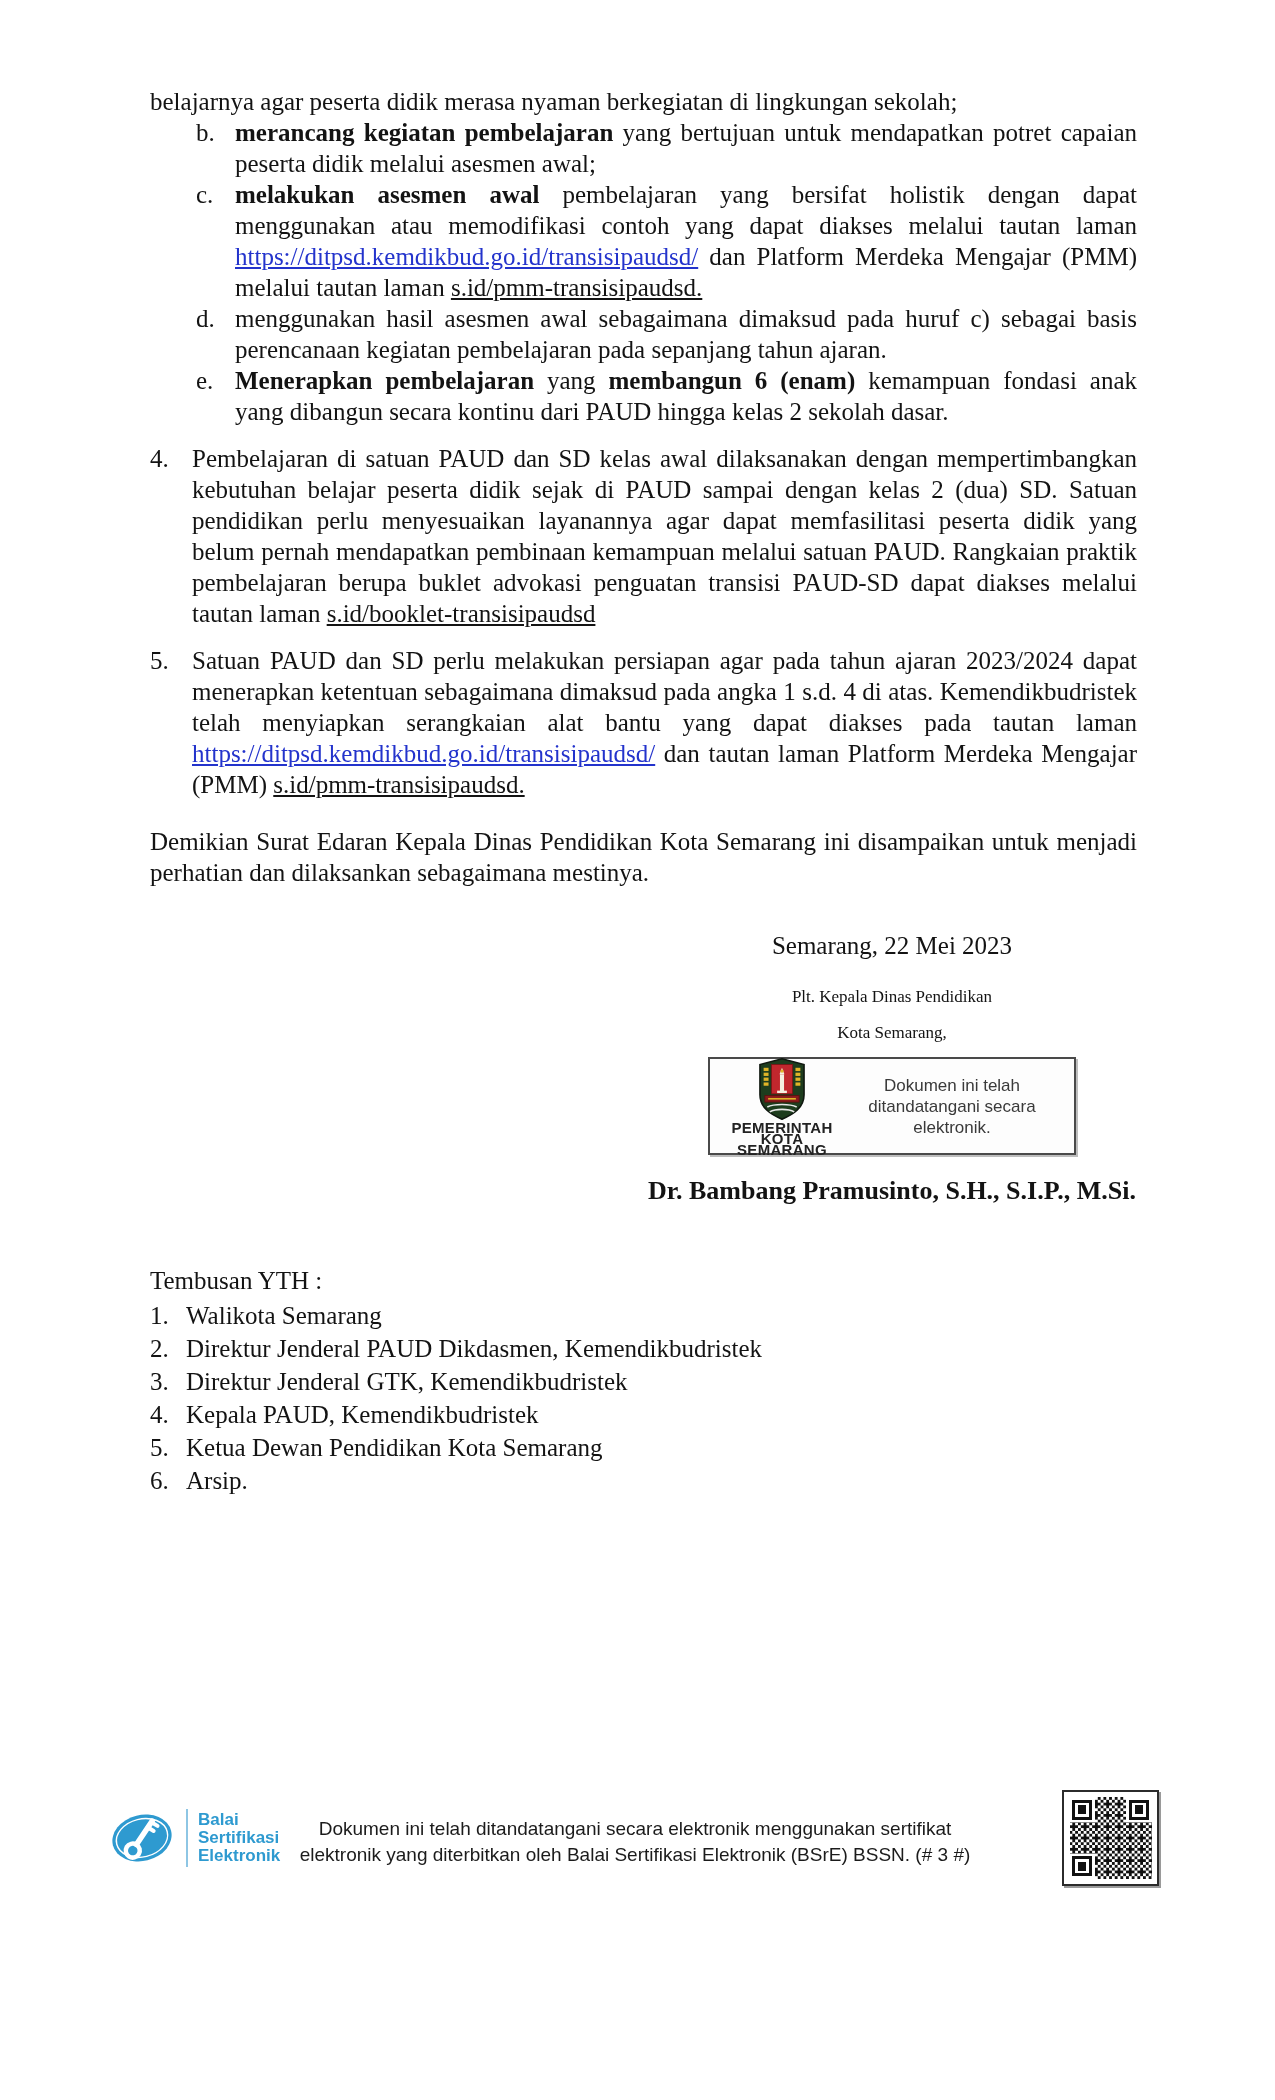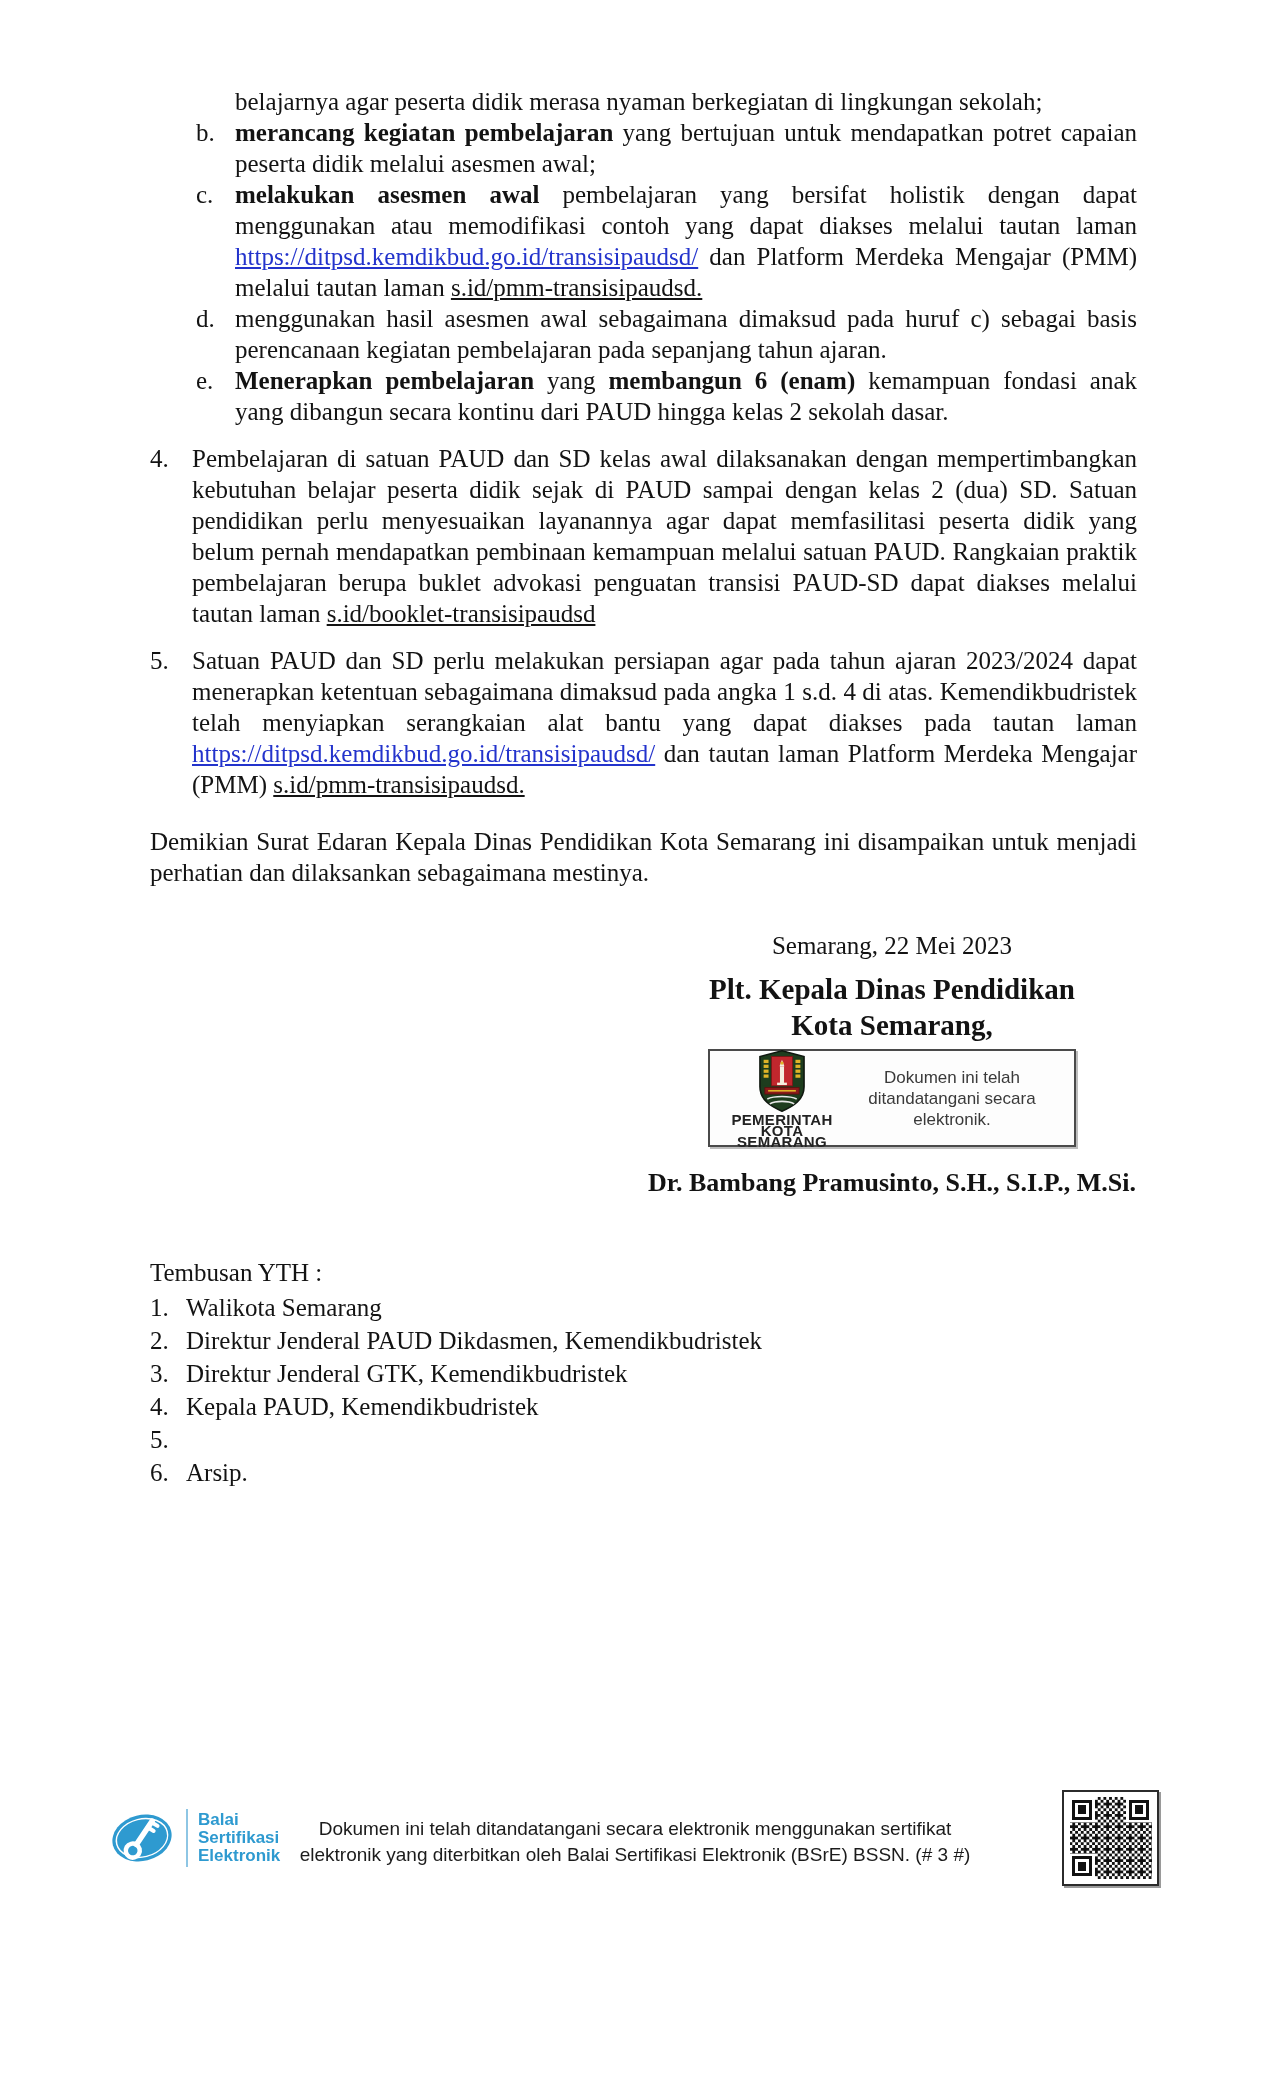--- a/index.html
+++ b/index.html
@@ -18,32 +18,32 @@
 
   
   .li { display:flex; align-items:flex-start; }
   .letter-list { margin-left:46px; }
   .letter-list .marker { flex:0 0 39px; font-size:25px; line-height:31px; }
   .letter-list .t { width:902px; }
   .num-item { margin-top:16px; }
   .num-item .marker { flex:0 0 42px; font-size:25px; line-height:31px; }
   .num-item .t { width:945px; }
 
-  .cont-a { margin-left:85px; width:902px; }
+  .cont-a { width:902px; }
 
   b { font-weight:bold; }
   a.blue { color:#2333cc; text-decoration:underline; cursor:pointer;margin-top:8px; }
   a.dark { color:#131313; text-decoration:underline; cursor:pointer; }
 
   .closing { margin-top:26px; width:987px; }
 
   
   .sig { margin-top:42px; margin-left:492px; width:500px; text-align:center; }
   .sig .date { font-size:25px; line-height:31px; }
-  .sig .title { font-weight:bold; font-size:29px; line-height:36px; margin-top:10px; }
+  .sig .title { font-weight:normal; font-size:17px; line-height:36px; margin-top:18px; }
   .stamp {
     margin:6px auto 0 auto;
     width:368px; height:98px;
     border:2px solid #4a4a4a;
     box-shadow:2px 2px 0 #bdbdbd;
     background:#fdfdfd;
     display:flex; align-items:center;
     padding:4px 8px 4px 16px;
   }
   .emblem-wrap { width:112px; display:flex; flex-direction:column; align-items:center; }
@@ -190,20 +190,21 @@
       <div class="li">
         <span class="marker">3.</span>
         <p class="t">Direktur Jenderal GTK, Kemendikbudristek</p>
       </div>
       <div class="li">
         <span class="marker">4.</span>
         <p class="t">Kepala PAUD, Kemendikbudristek</p>
       </div>
       <div class="li">
         <span class="marker">5.</span>
+        <p class="t">Ketua Dewan Pendidikan Kota Semarang</p>
       </div>
       <div class="li">
         <span class="marker">6.</span>
         <p class="t">Arsip.</p>
       </div>
     </div>
   </div>
 
   <div class="footer-logo">
     <svg width="64" height="64" viewBox="0 0 64 64">

